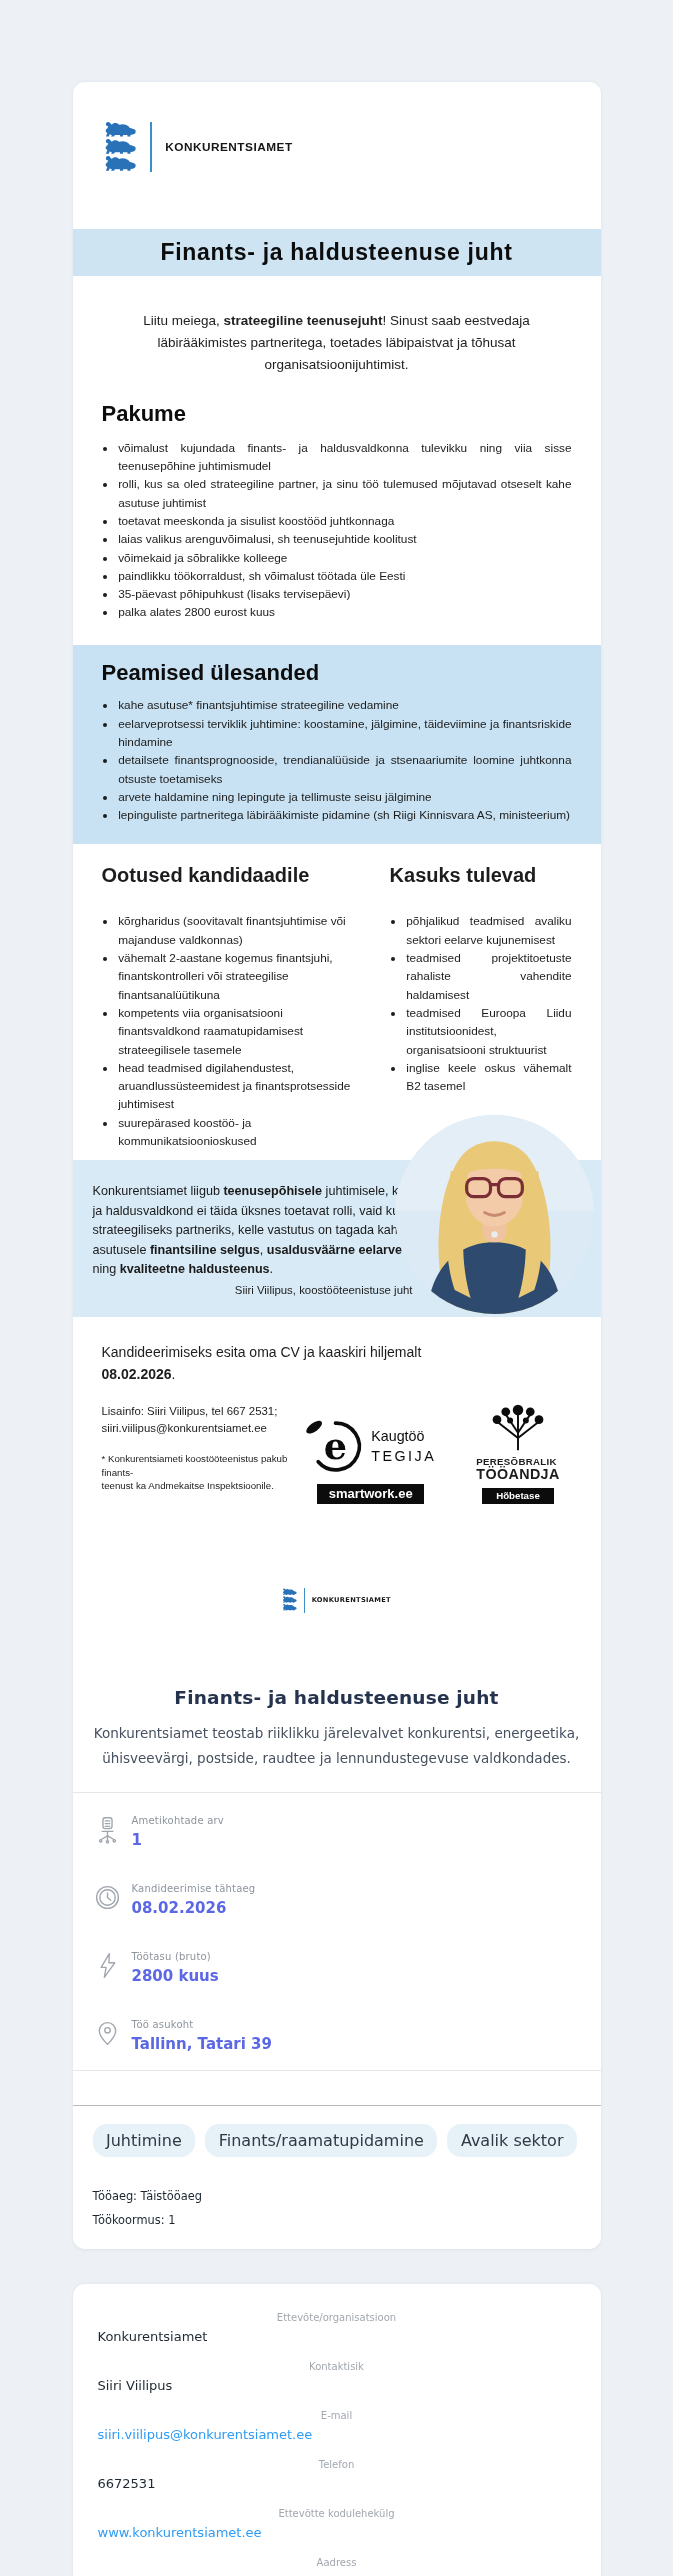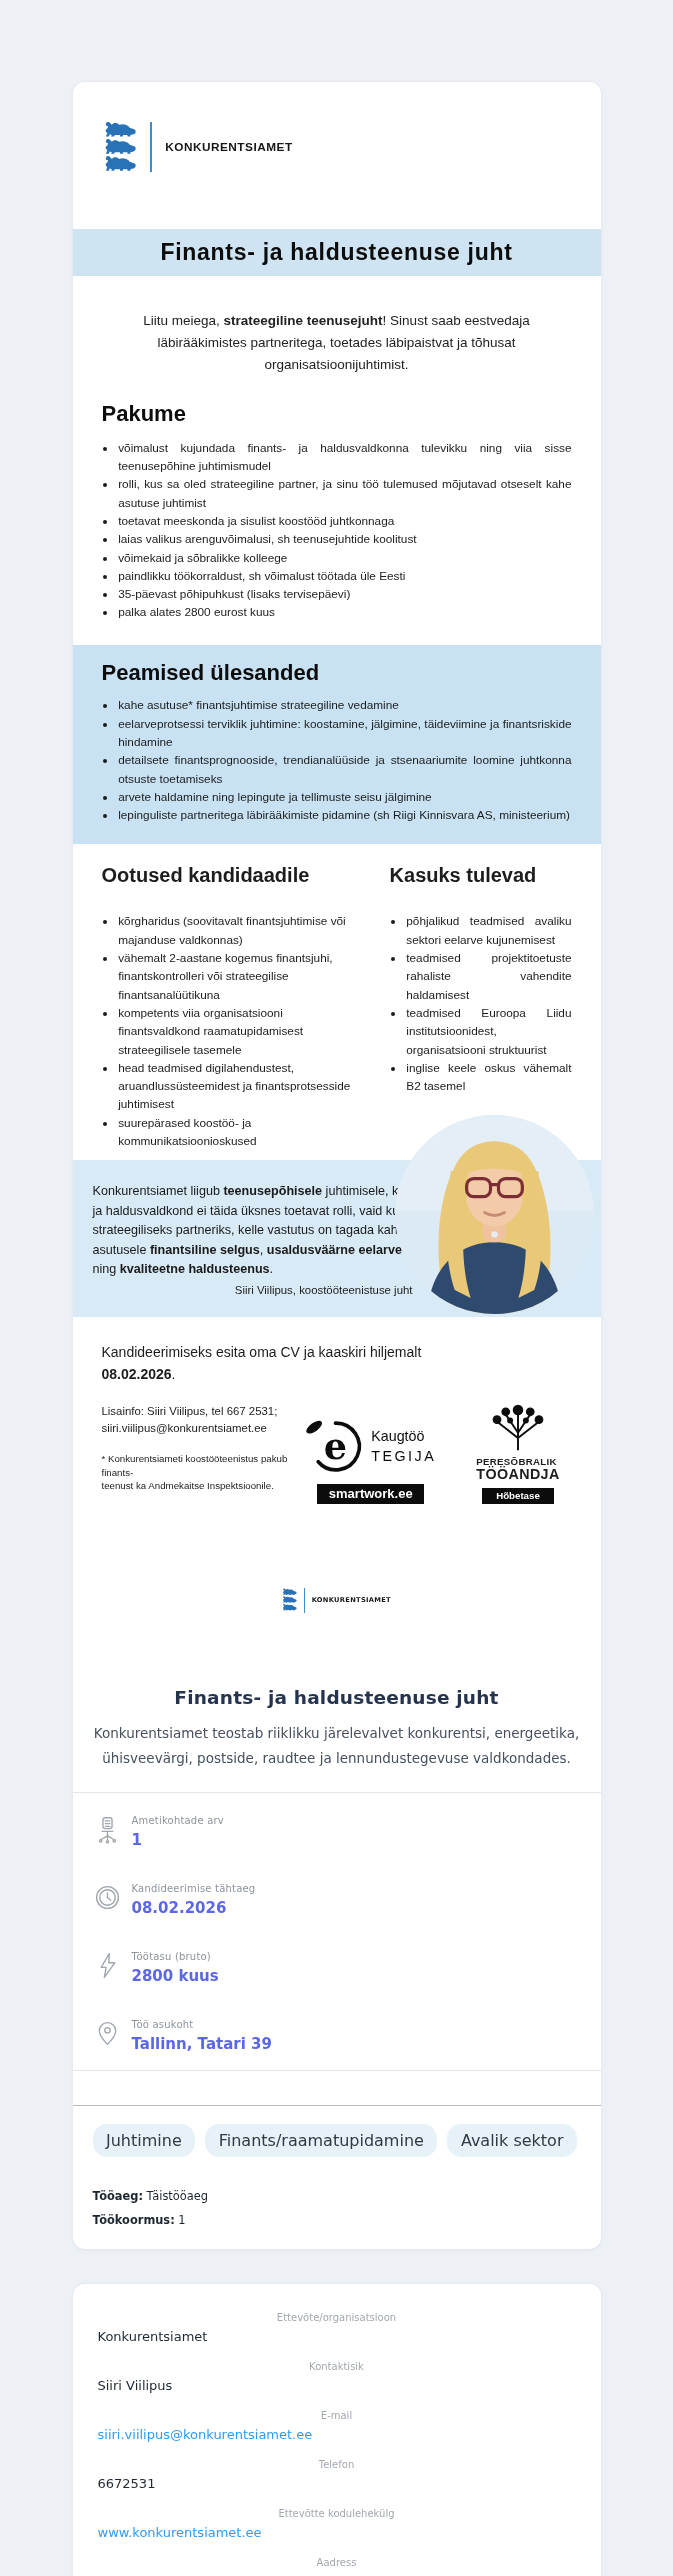--- a/index.html
+++ b/index.html
@@ -95,21 +95,21 @@
   .detail-label { font-size: 10px; color: #8d949c; letter-spacing: 0.2px; }
   .detail-value { margin-top: 5px; font-size: 15px; font-weight: bold; color: #5b67e4; }
 
   .spacer40 { height: 34px; }
 
   .tags { padding: 18.5px 20px 0 20px; display: flex; gap: 10px; }
   .tag { background: #e7f1f8; border-radius: 14.3px; padding: 6.7px 13.5px; font-size: 16px; color: #2f3a45; }
 
   .worklines { padding: 22px 20px 0 20px; }
   .workline { font-size: 11.4px; margin-top: 10px; color: #1c2630; }
-  .workline b { font-weight: bold; }
+  .workline b { font-weight: normal; }
 
   
   .field { margin-top: 17px; }
   .field:first-child { margin-top: 3.4px; }
   .field-label { font-family: "DejaVu Sans", sans-serif; font-size: 10px; color: #a2a8af; text-align: center; }
   .field-value { font-family: "DejaVu Sans", sans-serif; margin-top: 5.9px; font-size: 13px; color: #1f2933; }
   .field-value.link { color: #2e9bf5; cursor: pointer; }
 </style>
 </head>
 <body>

